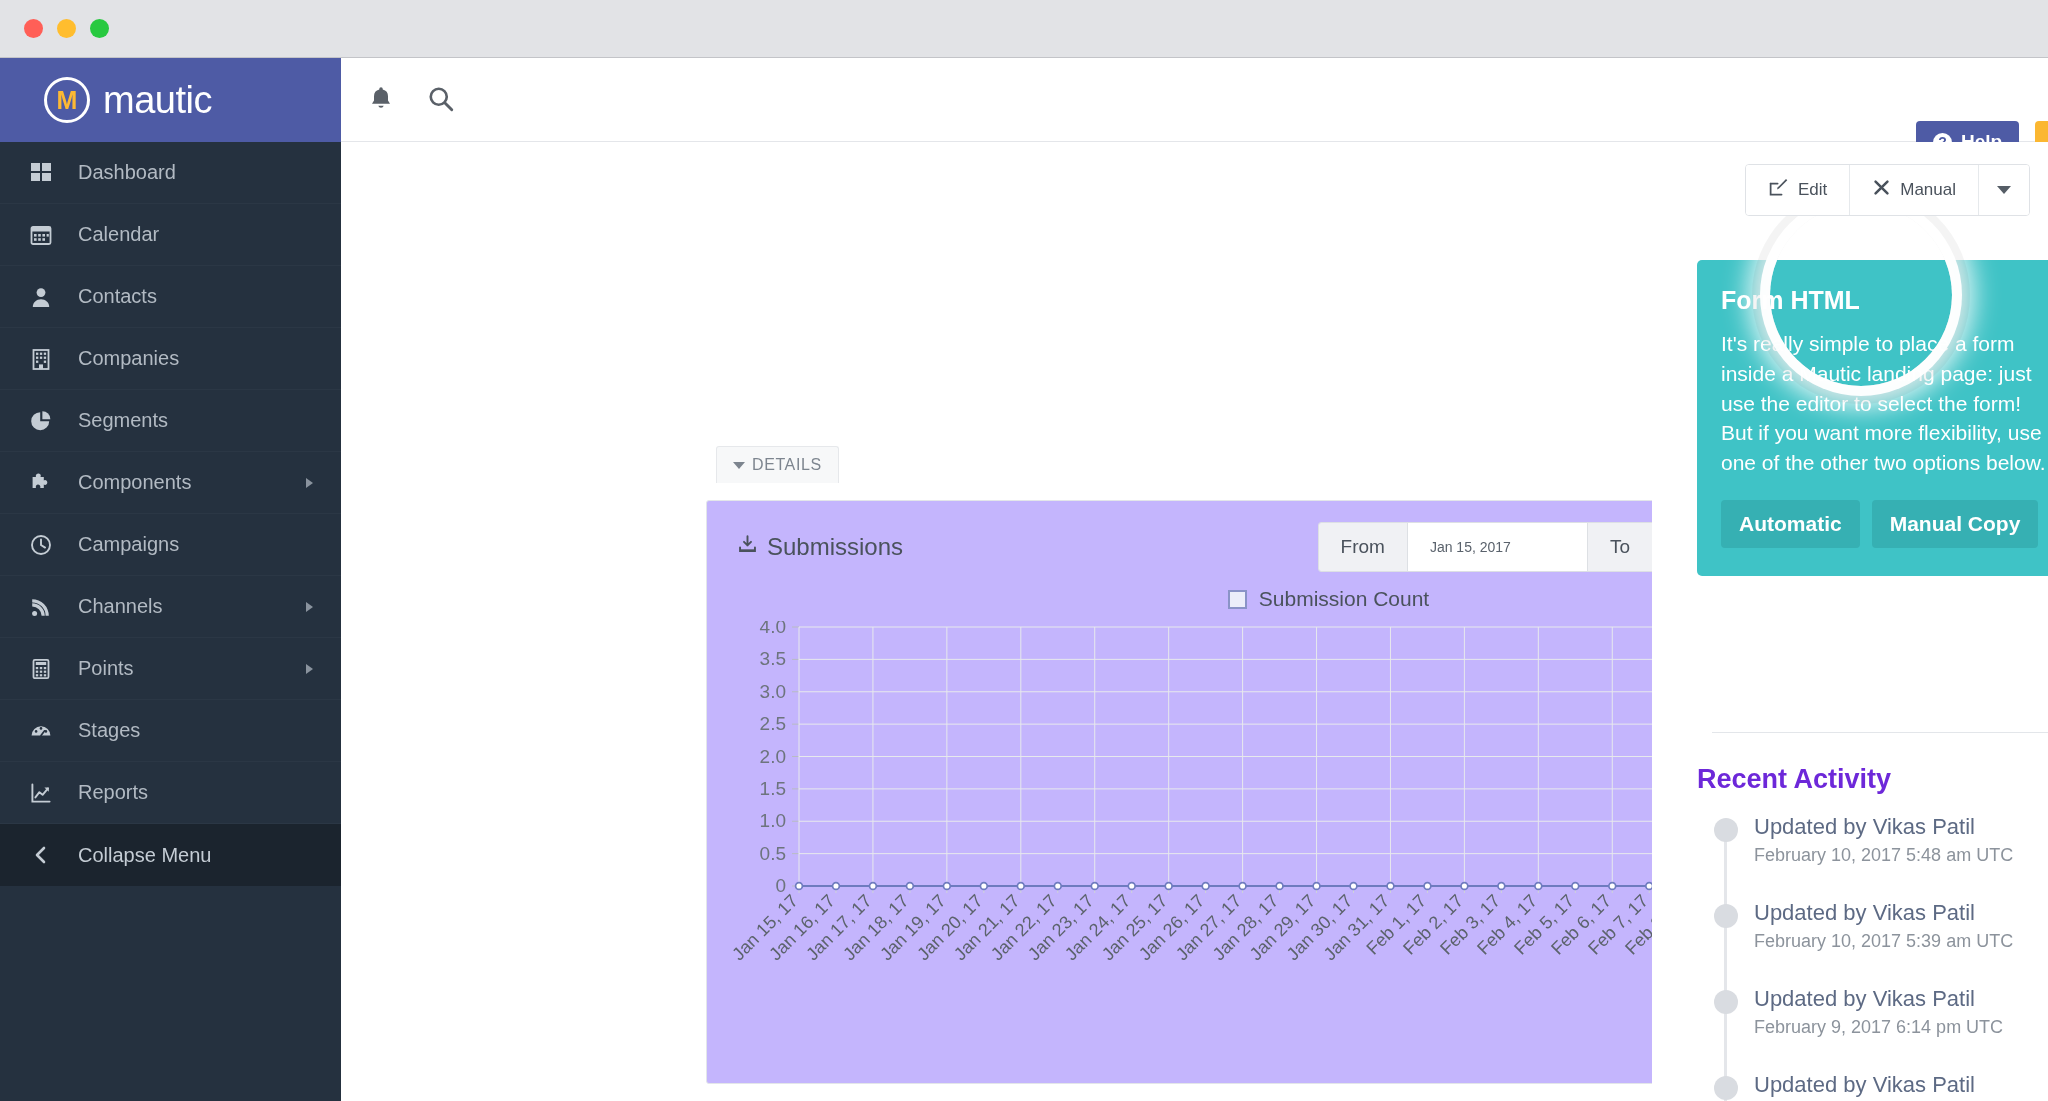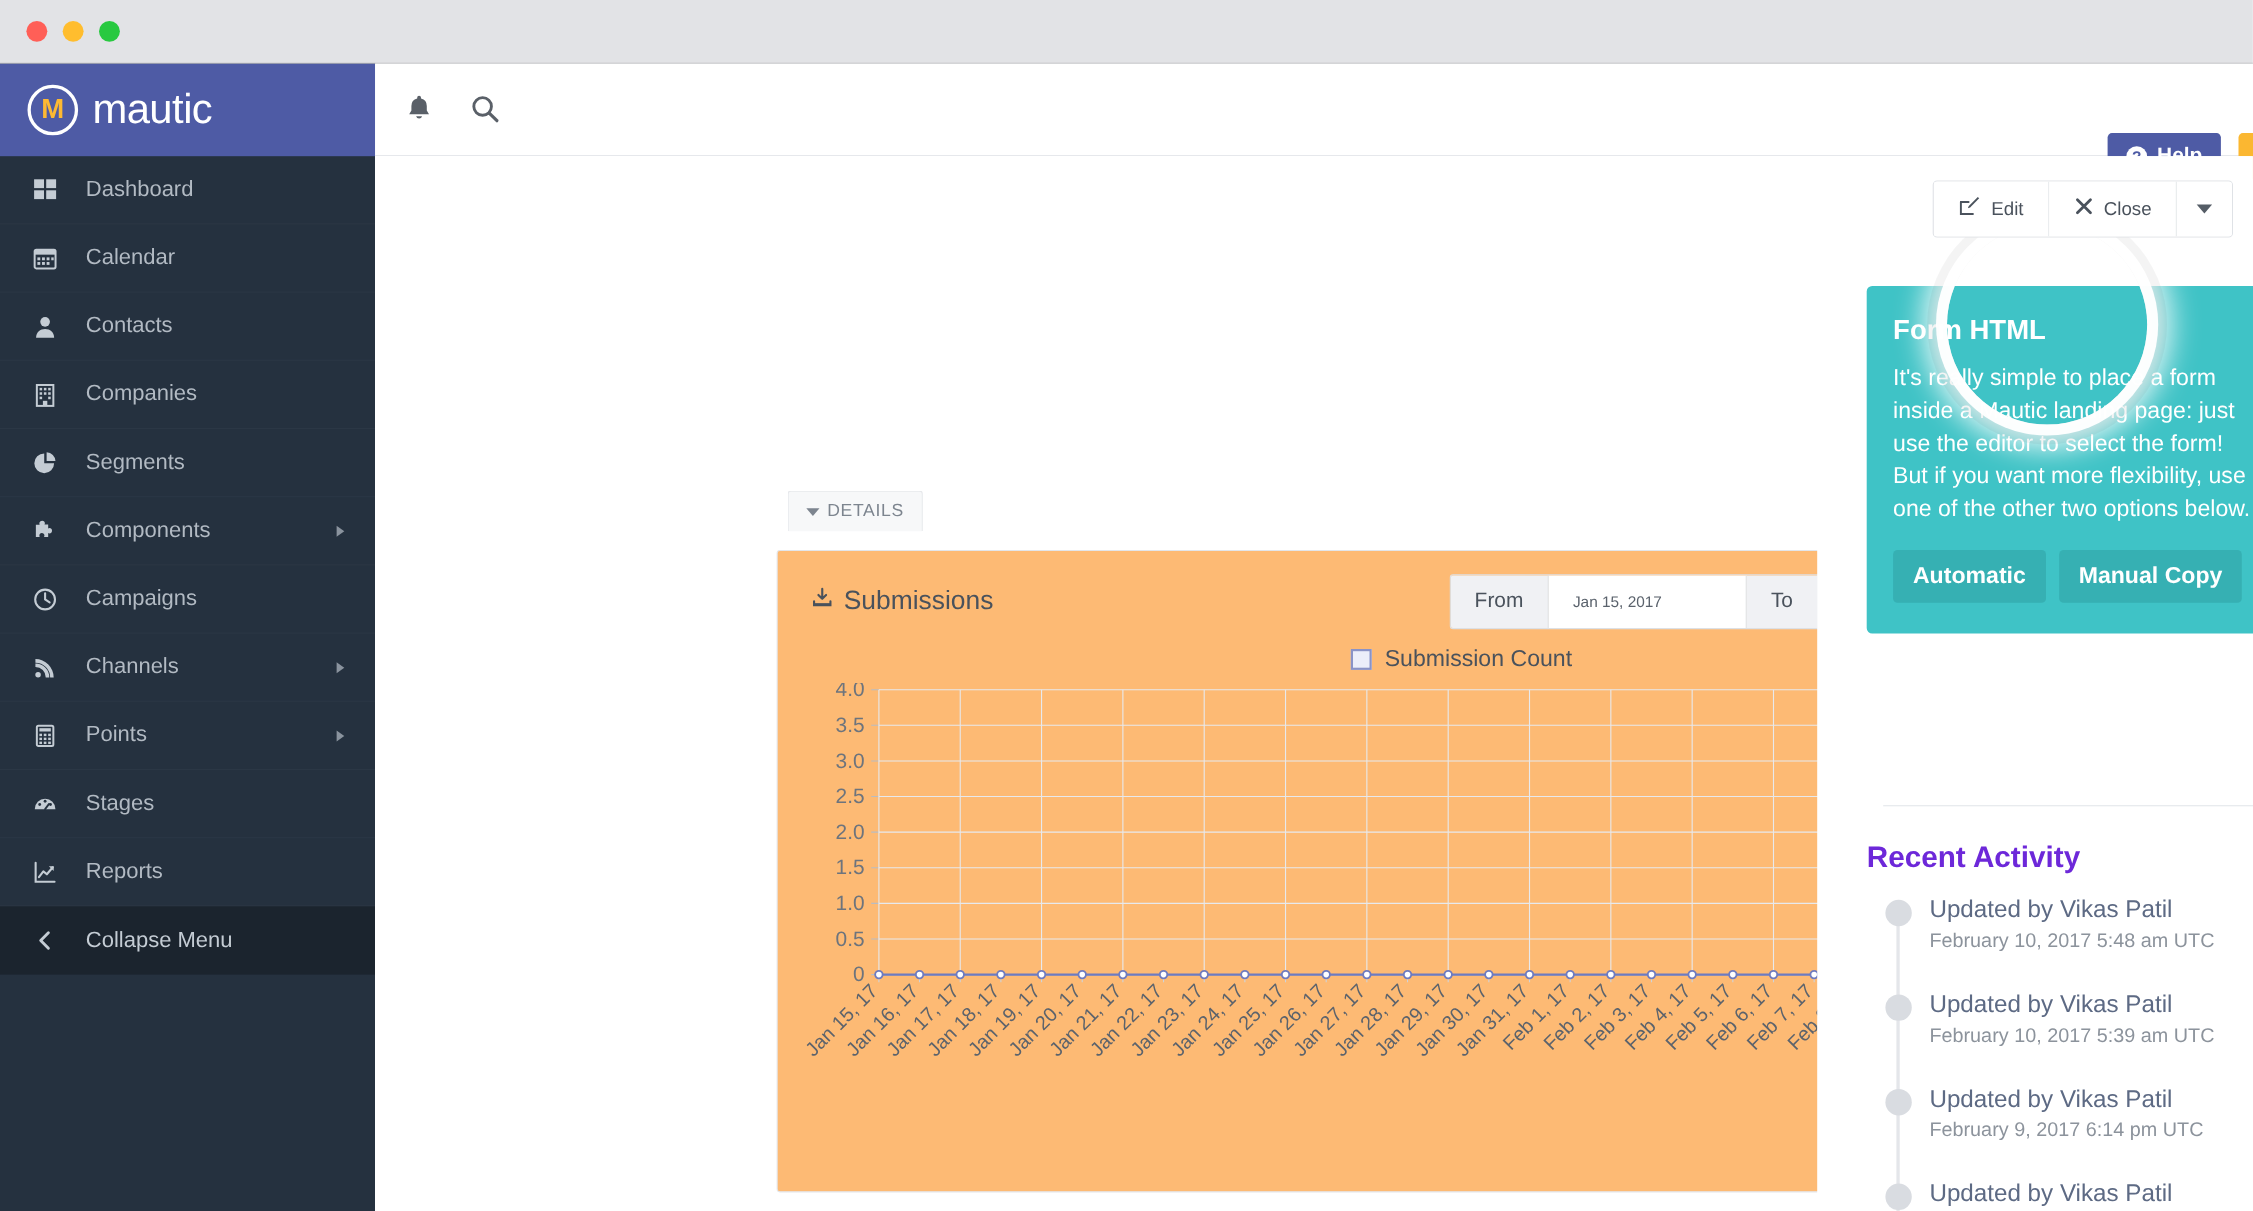--- a/index.html
+++ b/index.html
@@ -20,21 +20,21 @@
   .traffic.yellow { left: 57px;  background: #ffbd2e; }
   .traffic.green  { left: 90px;  background: #28c940; }
 
   
   #sidebar {
     position: absolute; left: 0; top: 58px; width: 341px; height: 1043px;
     background: #25313f;
   }
   #brand {
     height: 84px; background: #4e5ba5;
-    display: flex; align-items: center; padding-left: 25px; gap: 13px;
+    display: flex; align-items: center; padding-left: 44px; gap: 13px;
   }
   #brand .logo-mark {
     width: 46px; height: 46px; border-radius: 50%;
     border: 3px solid #ffffff; position: relative; flex: 0 0 auto;
   }
   #brand .logo-mark::after {
     content: "M"; position: absolute; left: 0; right: 0; top: 50%;
     transform: translateY(-50%); text-align: center;
     font-size: 25px; font-weight: bold; color: #fdb933; line-height: 1;
   }
@@ -125,21 +125,21 @@
     display: flex; align-items: center; gap: 7px; cursor: pointer; text-align: right;
   }
   #details-tab .dcaret {
     width: 0; height: 0; border-top: 7px solid #7d858f;
     border-left: 6px solid transparent; border-right: 6px solid transparent;
   }
 
   
   #chart-panel {
     position: absolute; left: 365px; top: 358px; width: 1245px; height: 584px;
-    background: #fdba74; border: 1px solid #e3e6ea; border-radius: 3px;
+    background: #c4b5fd; border: 1px solid #e3e6ea; border-radius: 3px;
   }
   #chart-title {
     position: absolute; left: 30px; top: 32px; font-size: 24px; color: #4a525c;
     display: flex; align-items: center; gap: 9px;
   }
   #daterange {
     position: absolute; right: 22px; top: 21px; display: flex;
     border: 1px solid #dde0e4; border-radius: 3px; overflow: hidden; height: 50px;
   }
   #daterange .dr-label {
@@ -628,20 +628,20 @@
           </svg>
       </span>
       <span>Edit</span>
     </div>
     <div>
       <span>
         <svg width="19" height="19" viewBox="0 0 24 24">
             <path d="M4.5 4.5 19.5 19.5 M19.5 4.5 4.5 19.5" stroke="#4a525c" stroke-width="3.2" stroke-linecap="round"></path>
           </svg>
       </span>
-      <span>Close</span>
+      <span>Manual</span>
     </div>
     <div>
       <span id="btn-dropdown-caret"></span>
     </div>
   </div>
 
 </div>
 
 </body></html>

